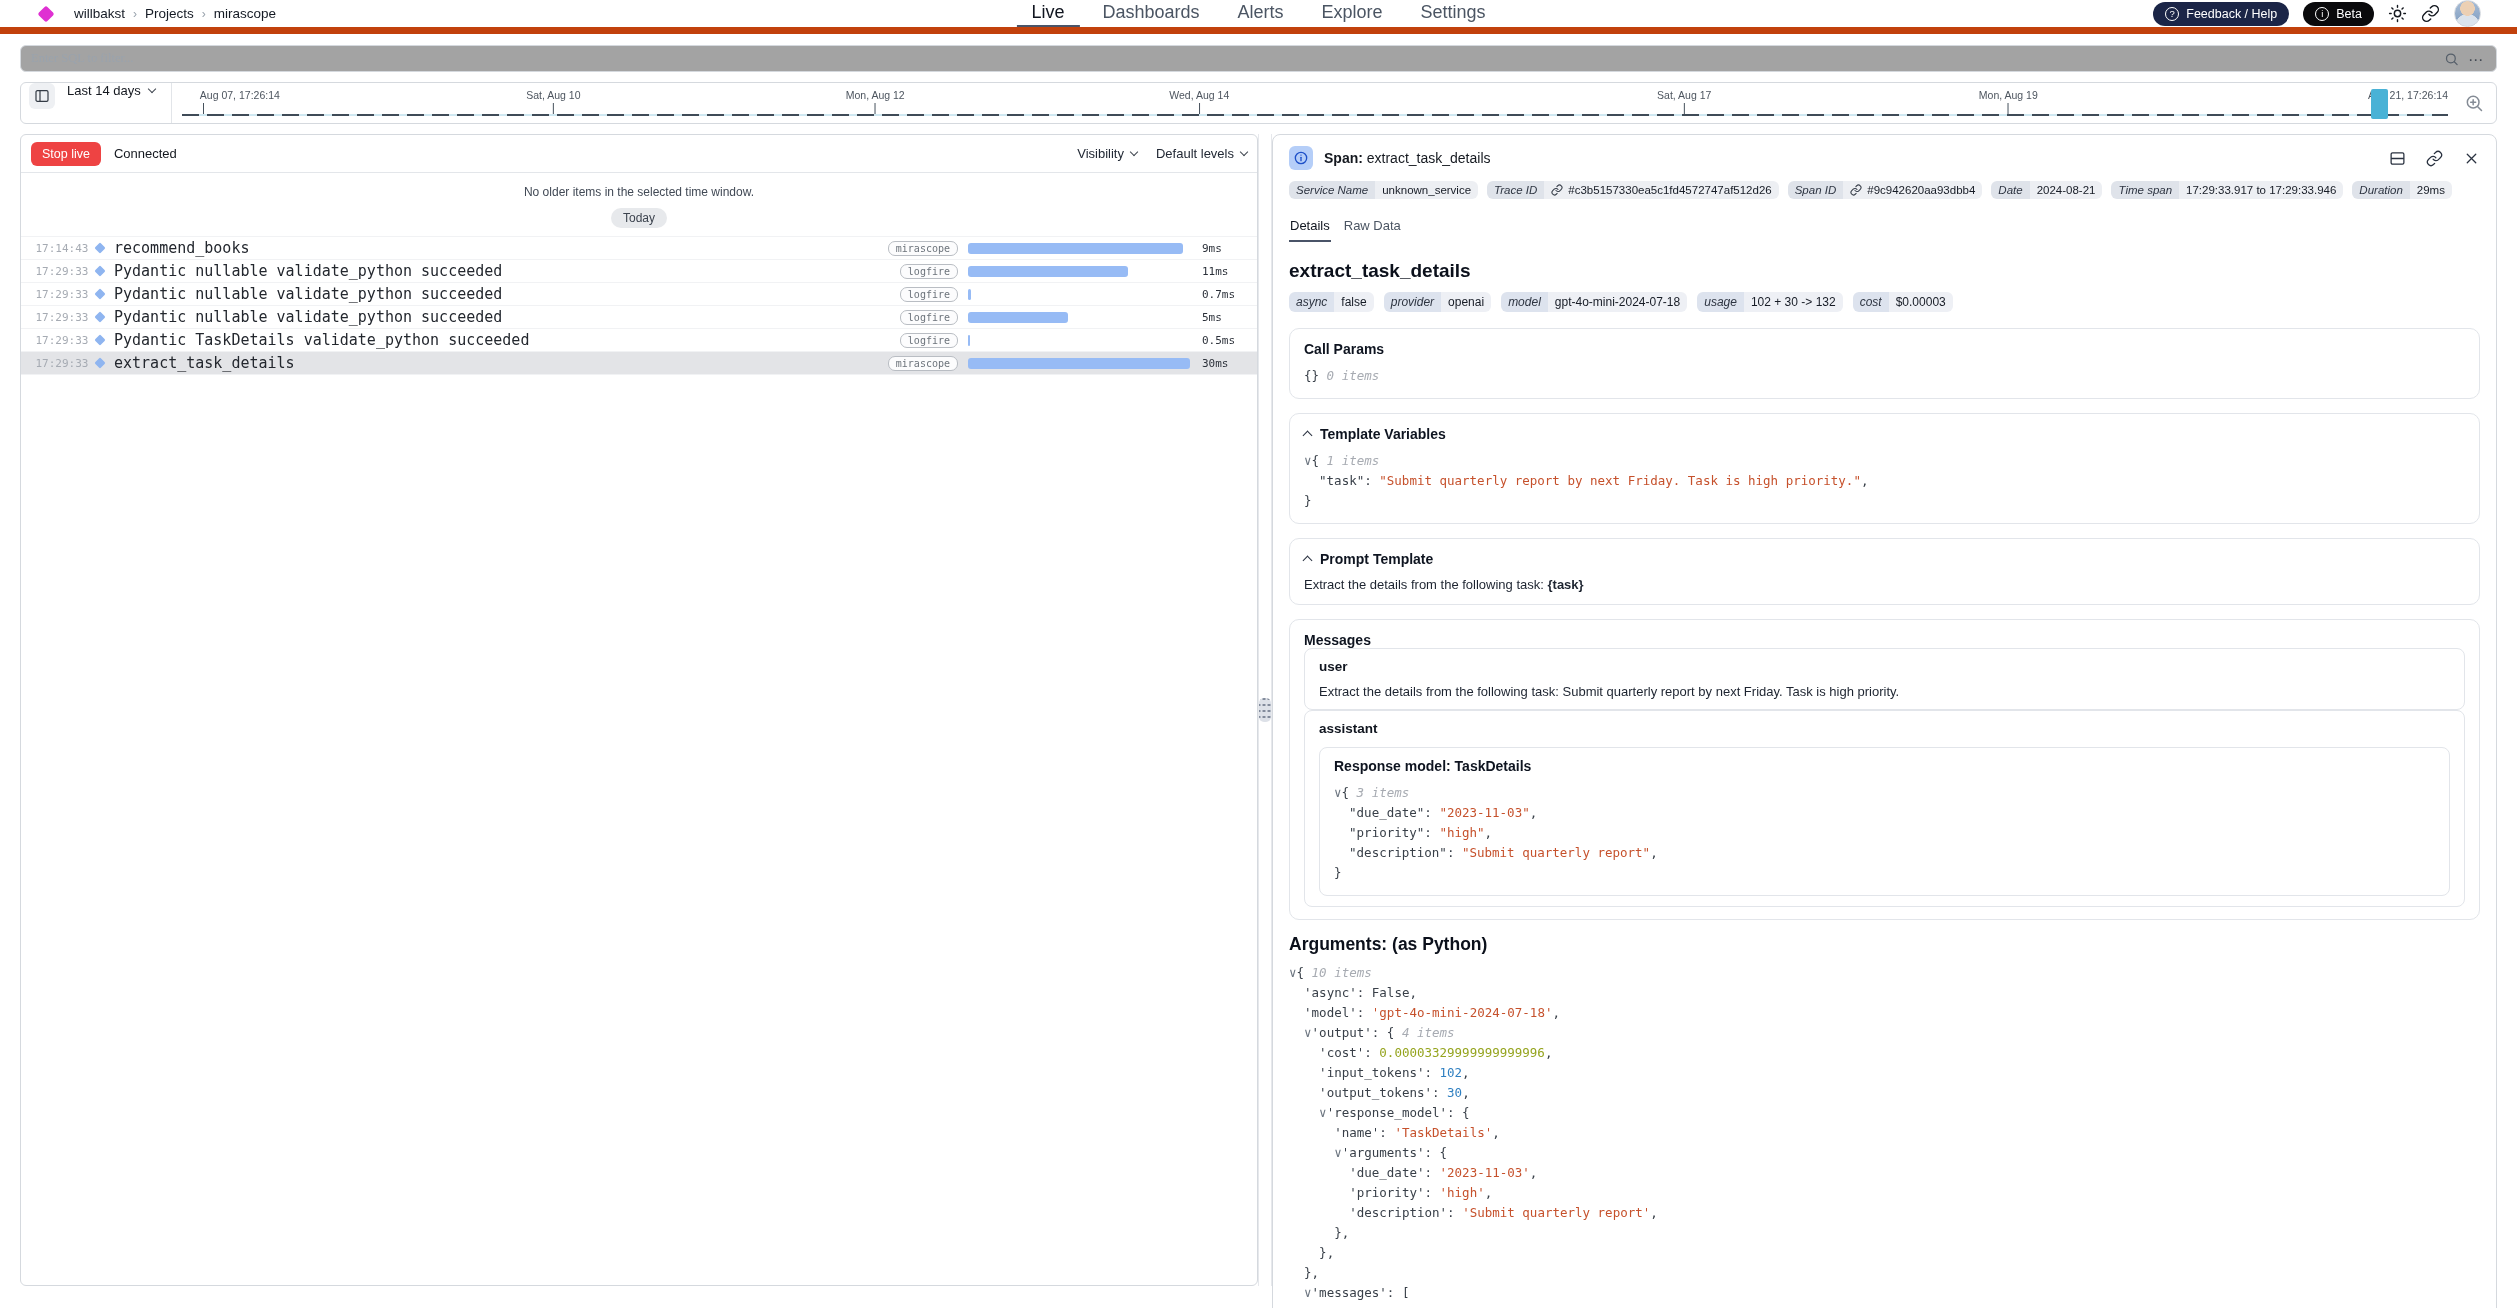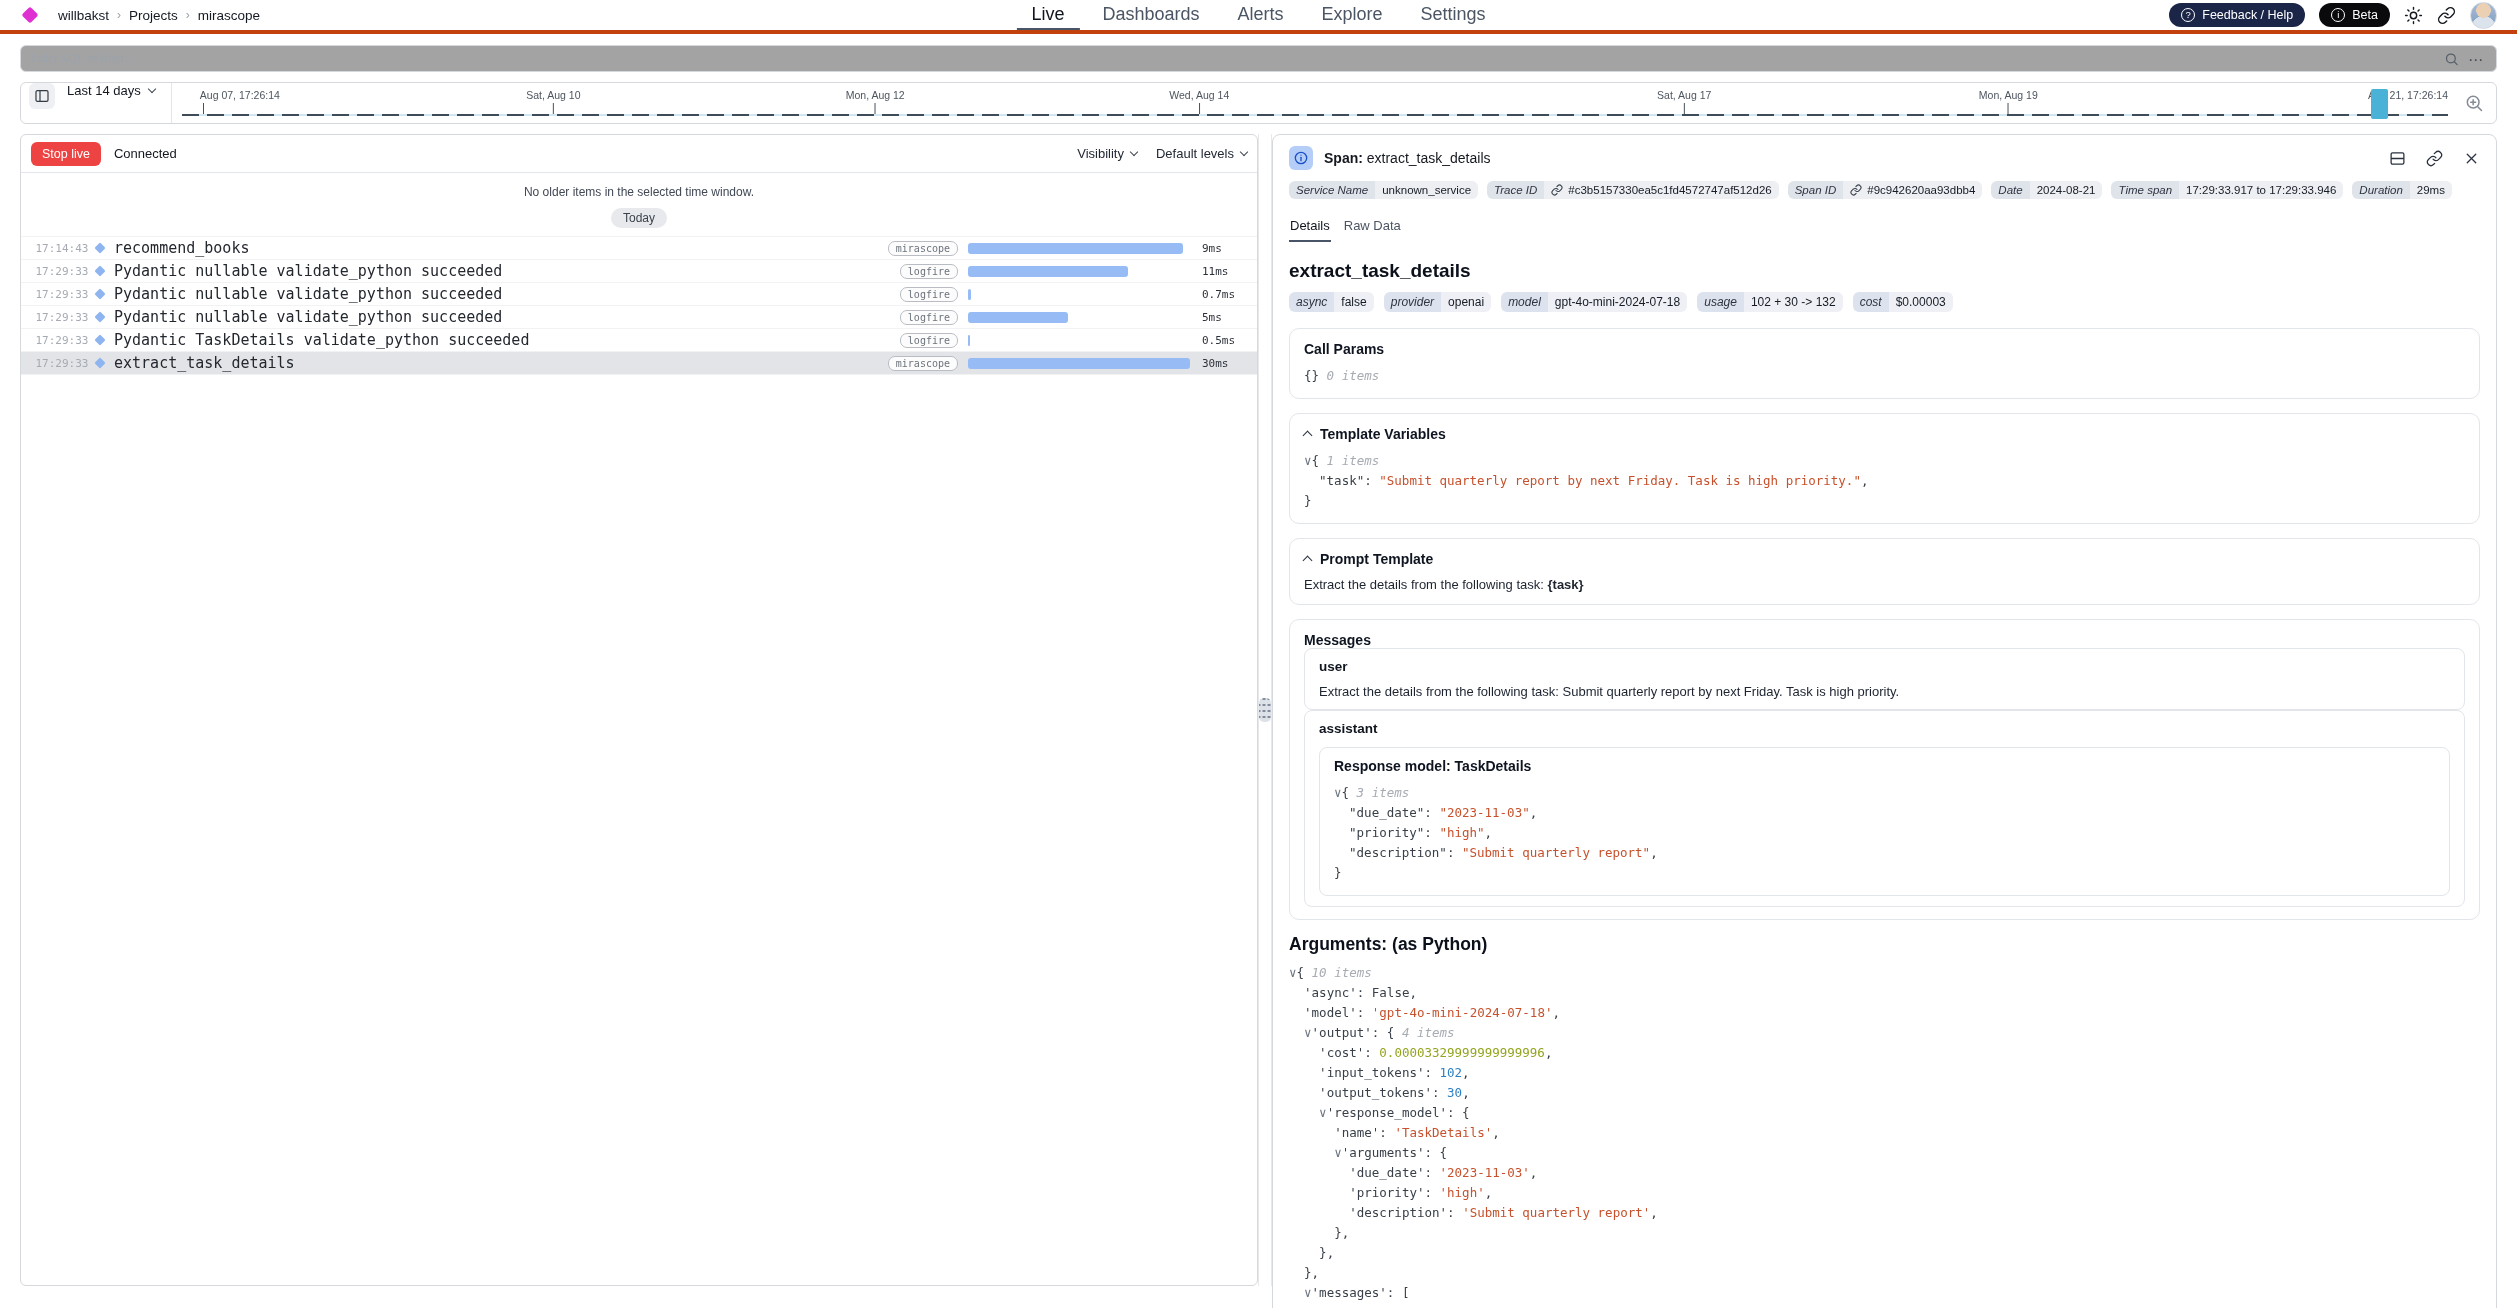--- a/index.html
+++ b/index.html
@@ -1,20 +1,20 @@
 <!DOCTYPE html>
 <html><head>
 <meta charset="utf-8">
 <style>
   *{box-sizing:border-box;margin:0;padding:0;}
   html,body{width:2517px;height:1308px;overflow:hidden;background:#fff;
     font-family:"Liberation Sans","DejaVu Sans",sans-serif;color:#1c2330;position:relative;}
   svg{display:block;}
   
-  .topnav{display:flex;align-items:center;height:34px;padding:0 20px;border-bottom:4px solid #c2410c;position:relative;}
+  .topnav{display:flex;align-items:center;height:34px;padding:0 36px;border-bottom:7px solid #c2410c;position:relative;}
   .logo{width:12px;height:12px;background:#df30d2;transform:rotate(45deg);border-radius:2px;margin:0 14px 0 4px;flex:none;cursor:pointer;}
   .crumbs{display:flex;align-items:center;gap:8px;font-size:13.5px;}
   .crumb{color:#141a24;cursor:pointer;white-space:nowrap;}
   .crumb-sep{color:#9aa3ad;font-size:12px;}
   .tabs{position:absolute;left:50%;transform:translateX(-50%);top:0;height:100%;display:flex;align-items:stretch;gap:8px;}
   .tab{display:flex;align-items:center;padding:0 15px;font-size:18px;color:#4b5563;border-bottom:2px solid transparent;cursor:pointer;white-space:nowrap;}
   .tab[data-active="true"]{color:#10151f;border-bottom-color:#4a5468;}
   .nav-right{margin-left:auto;display:flex;align-items:center;gap:14px;}
   .btn-navy,.btn-black{display:flex;align-items:center;gap:7px;border:none;color:#fff;font-size:12.5px;
     padding:5px 12px;border-radius:15px;font-family:inherit;cursor:pointer;white-space:nowrap;}

